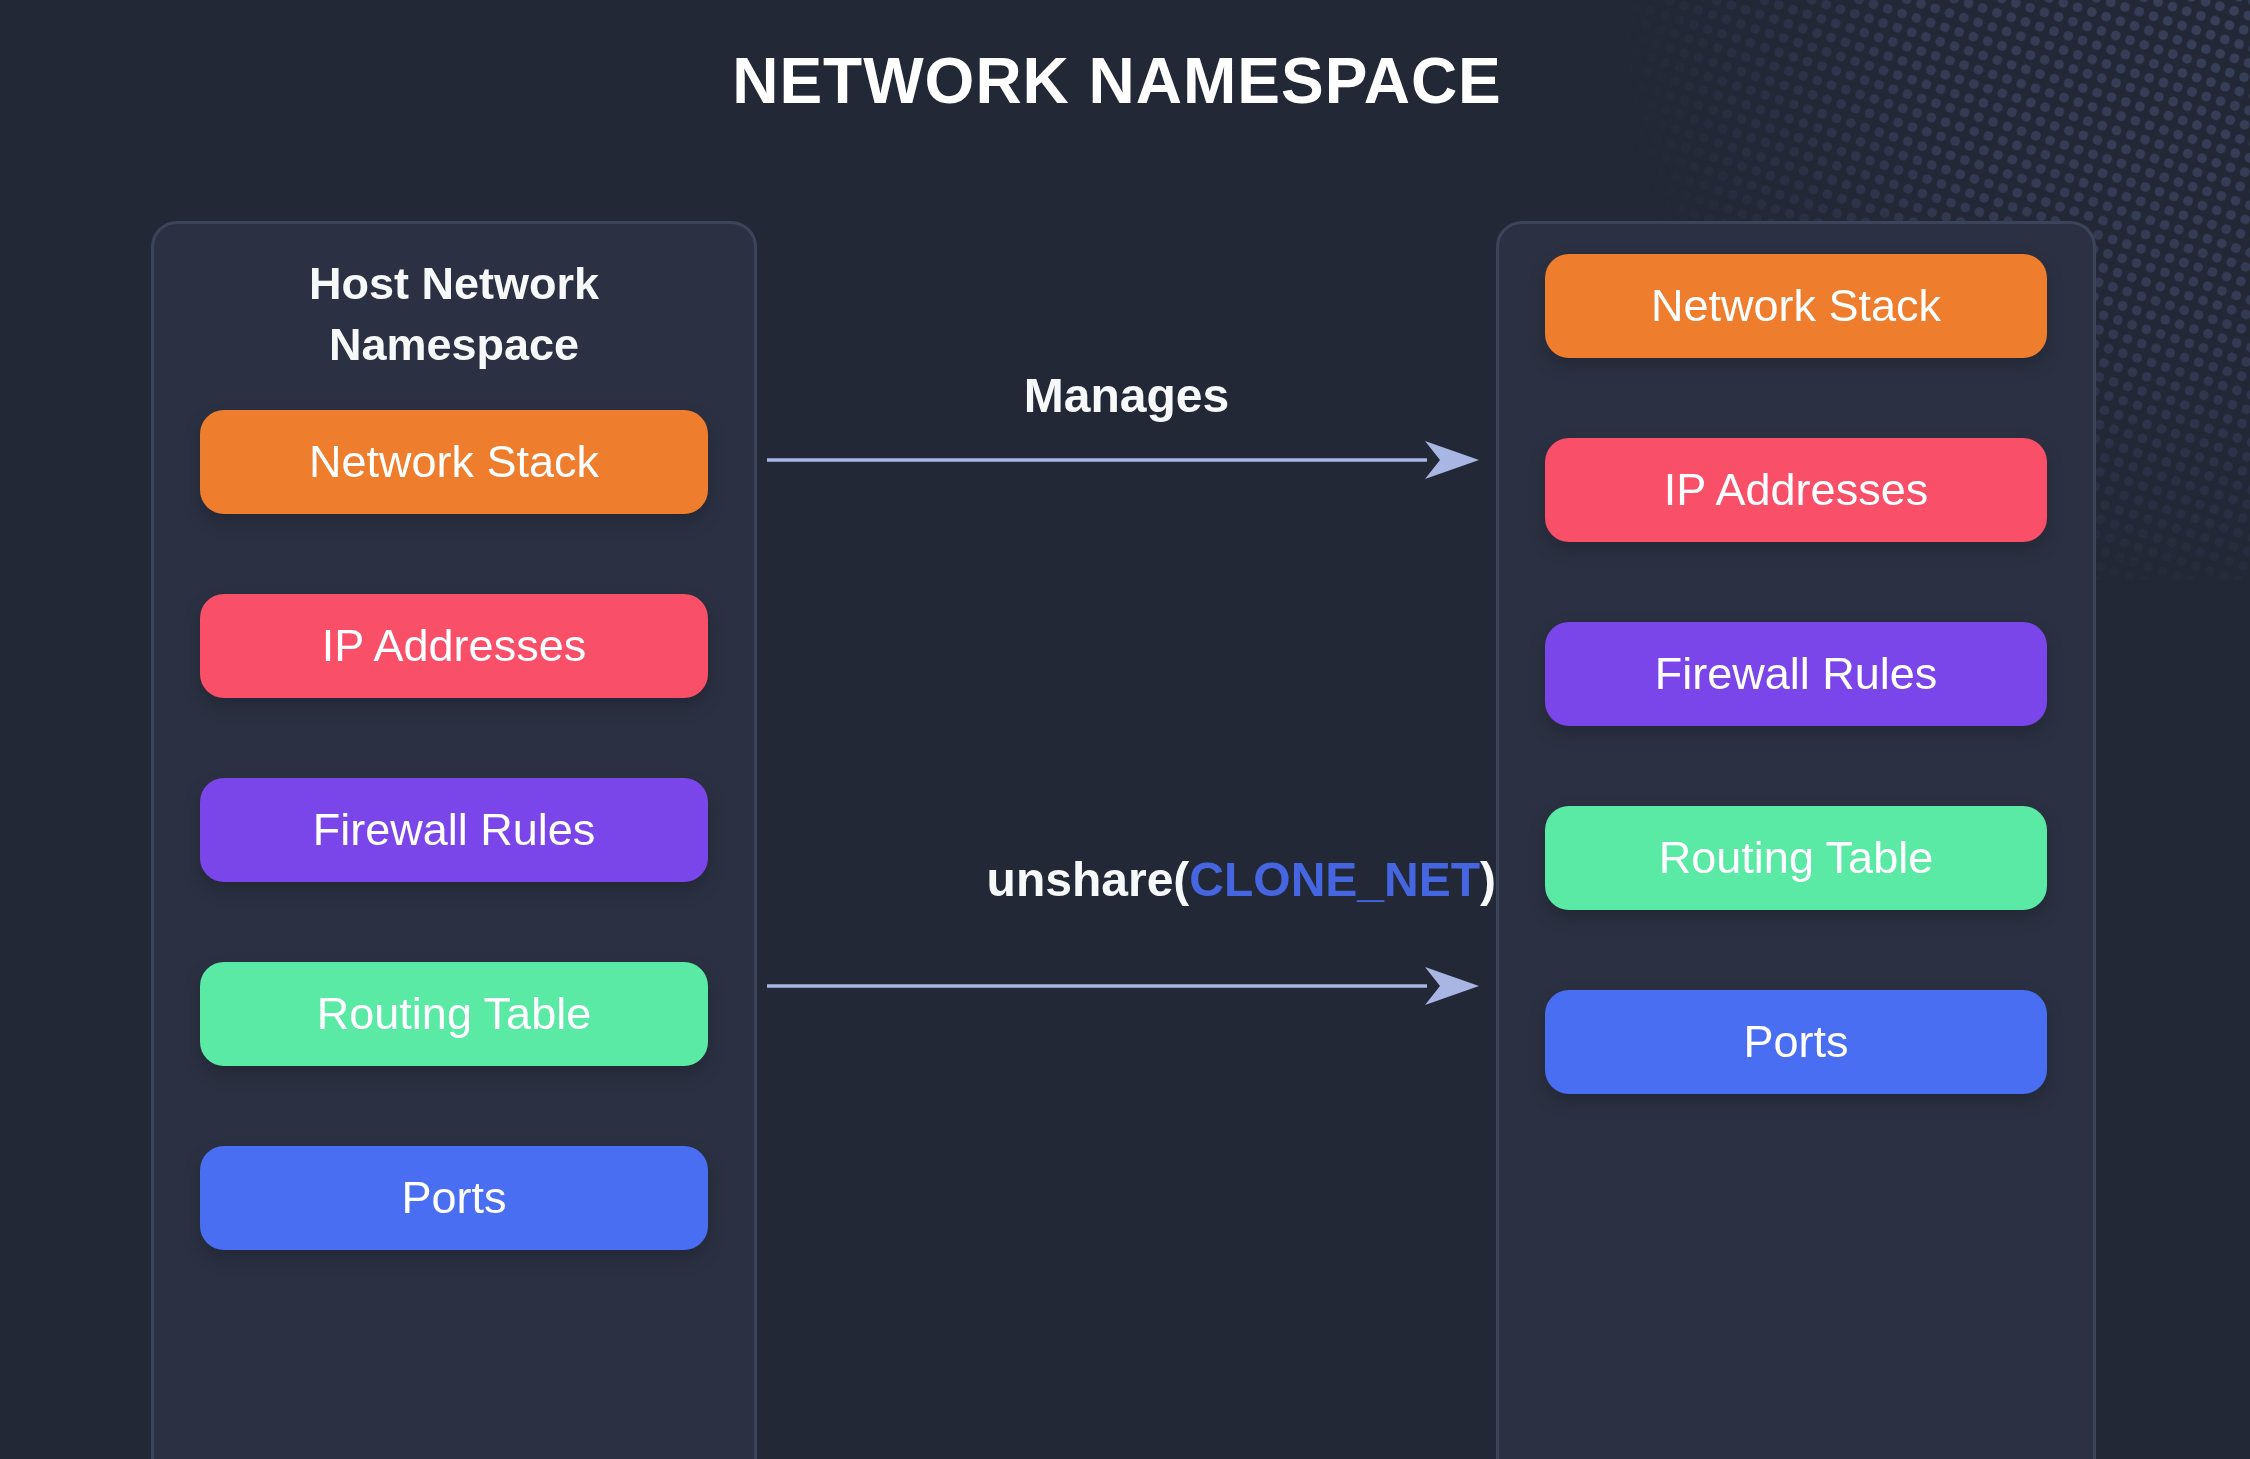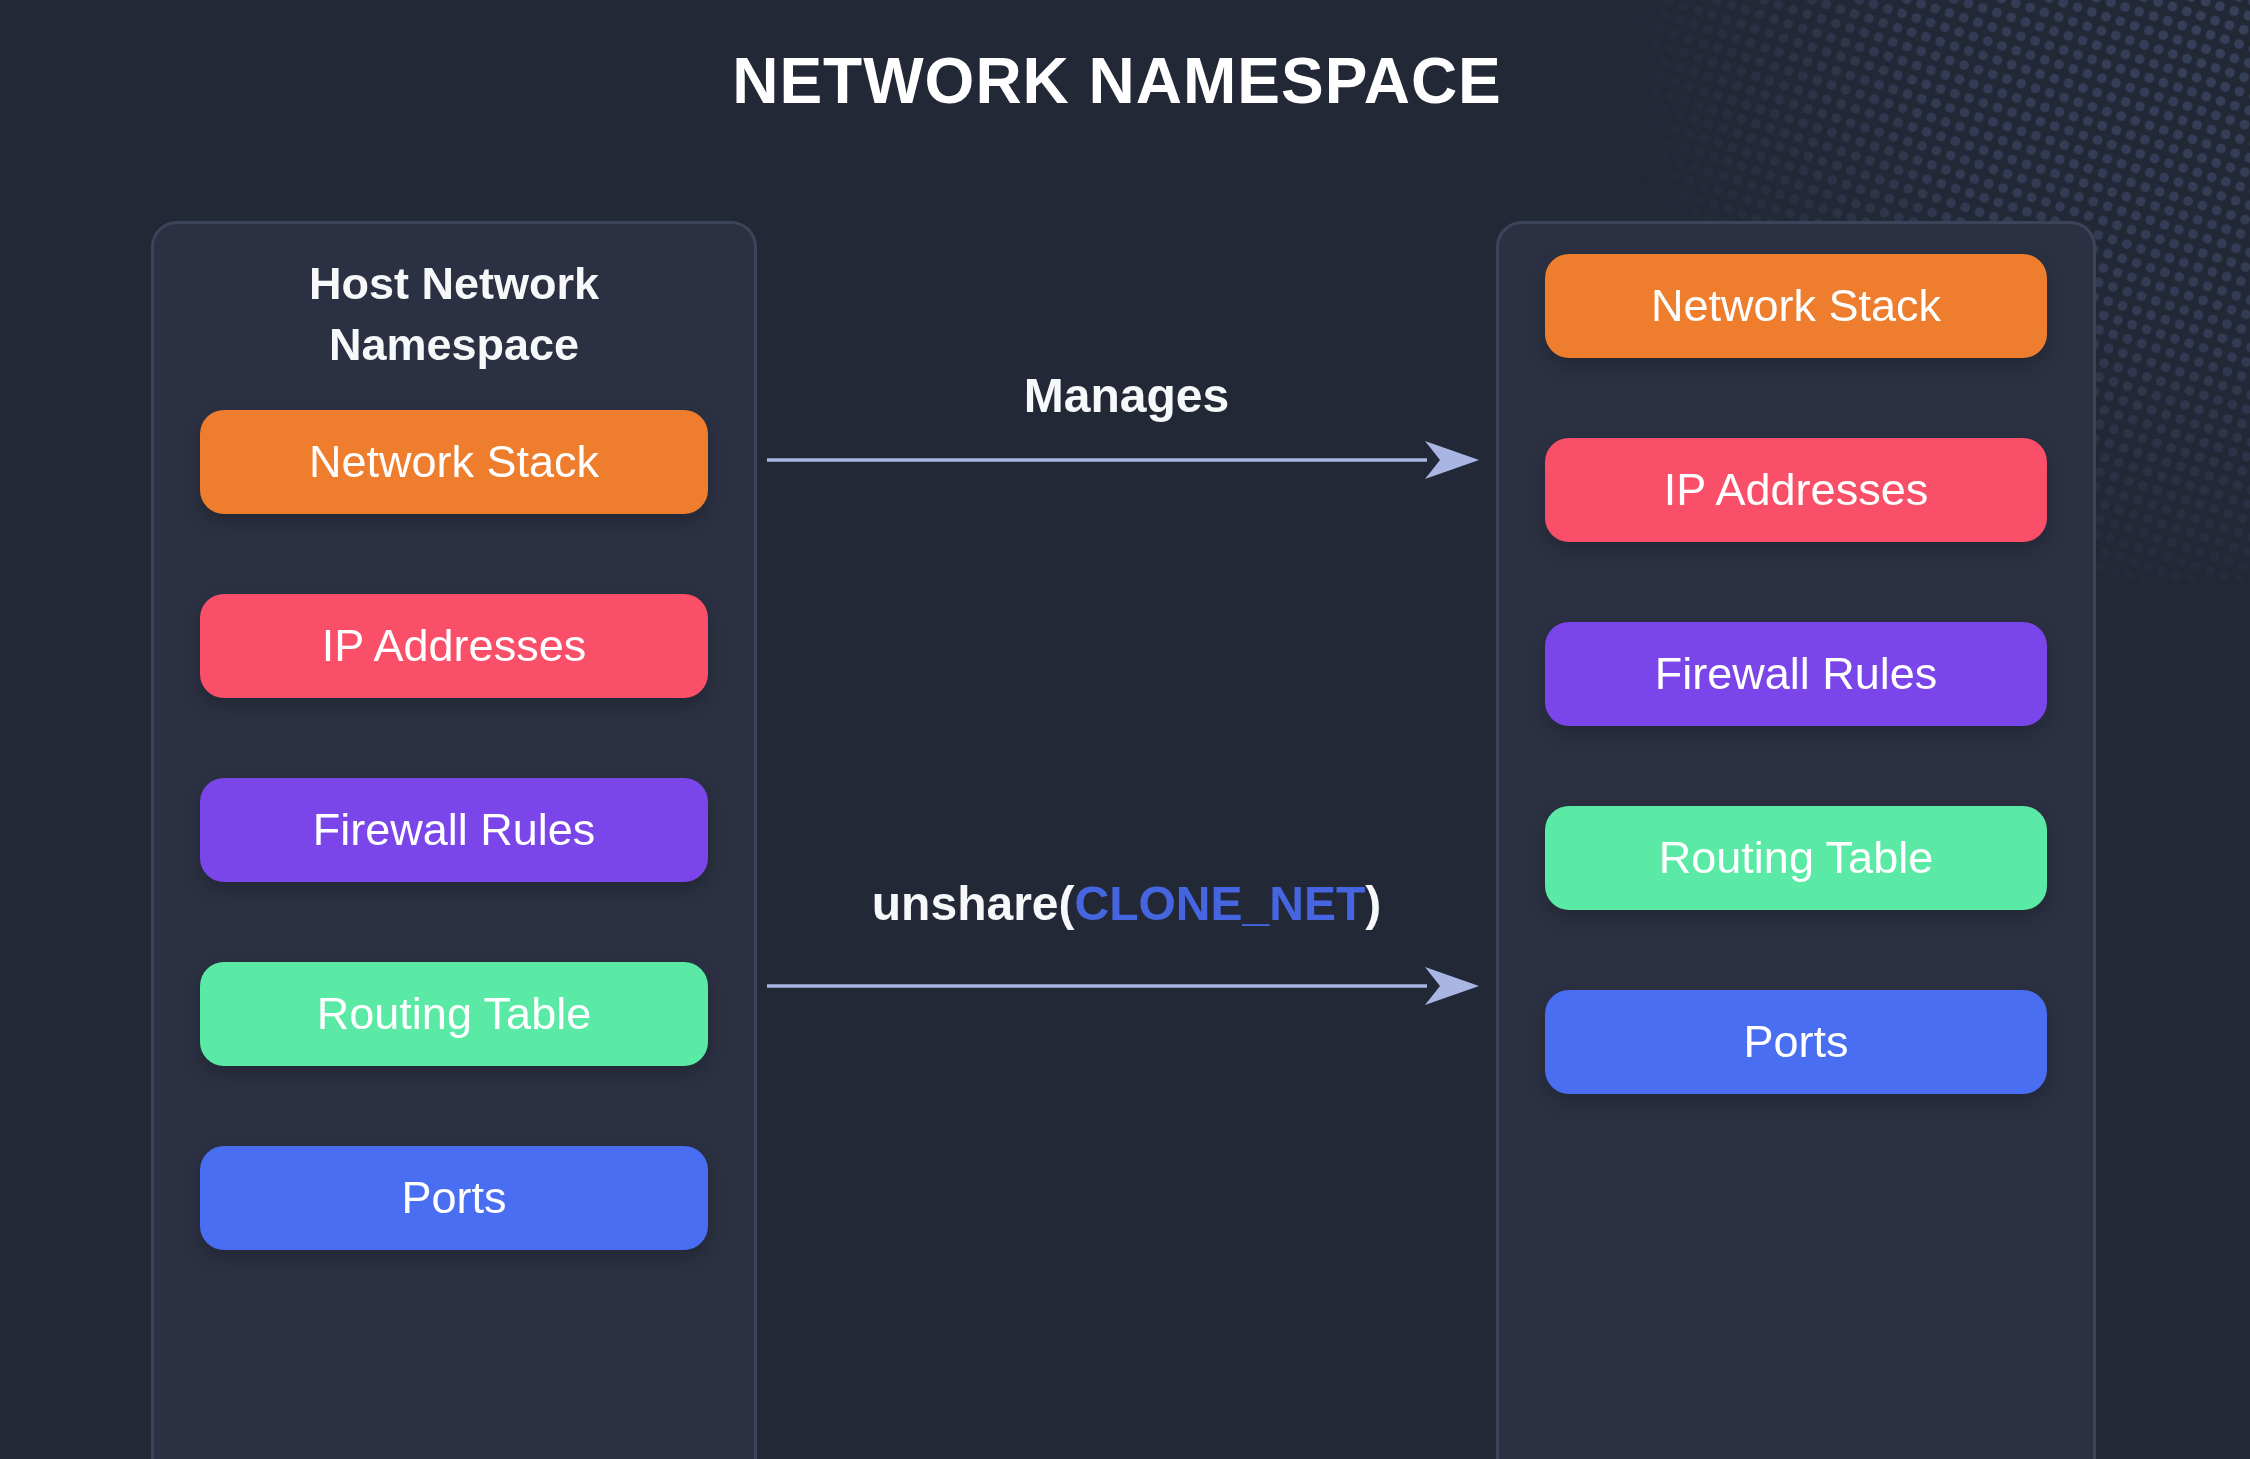--- a/index.html
+++ b/index.html
@@ -80,21 +80,21 @@
   .arrow-label {
     position: absolute;
     left: 757px;
     width: 739px;
     text-align: center;
     color: #f7f8fa;
     font-size: 48px;
     font-weight: 700;
   }
   .arrow-label-manages { top: 368px; }
-  .arrow-label-unshare { top: 876px; }
+  .arrow-label-unshare { top: 852px; text-align: right; }
 
   .arrow-svg { position: absolute; left: 765px; }
   .arrow-svg-manages { top: 430px; }
   .arrow-svg-unshare { top: 956px; }
 </style>
 </head>
 <body>
 
 <div class="stage" style="background-color: rgb(35, 40, 55);">
 

